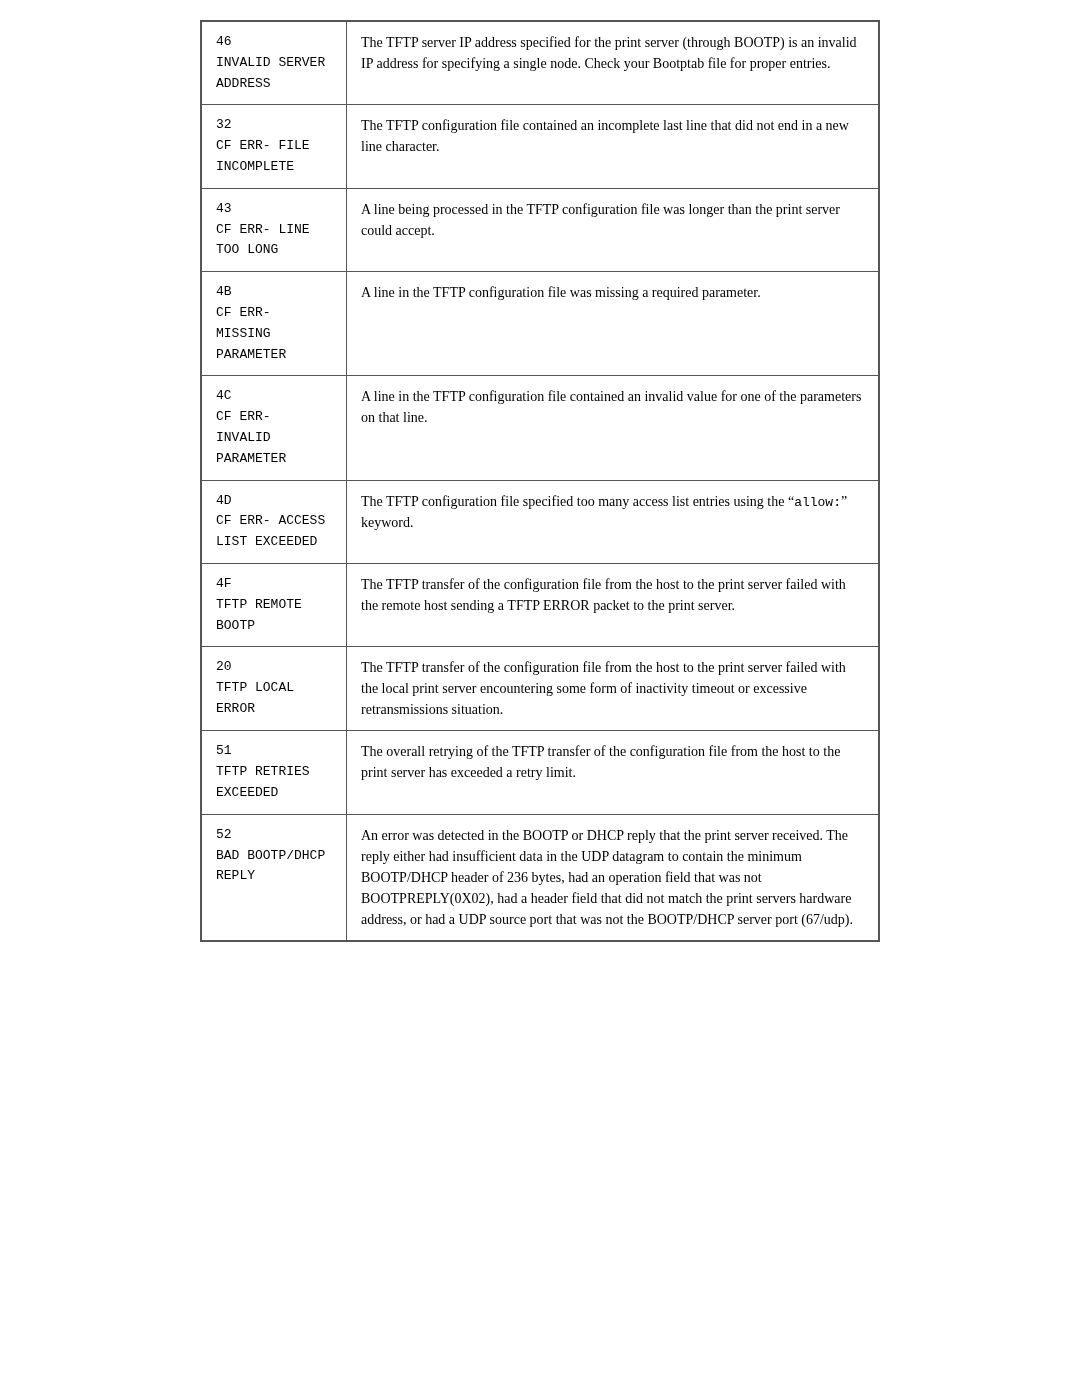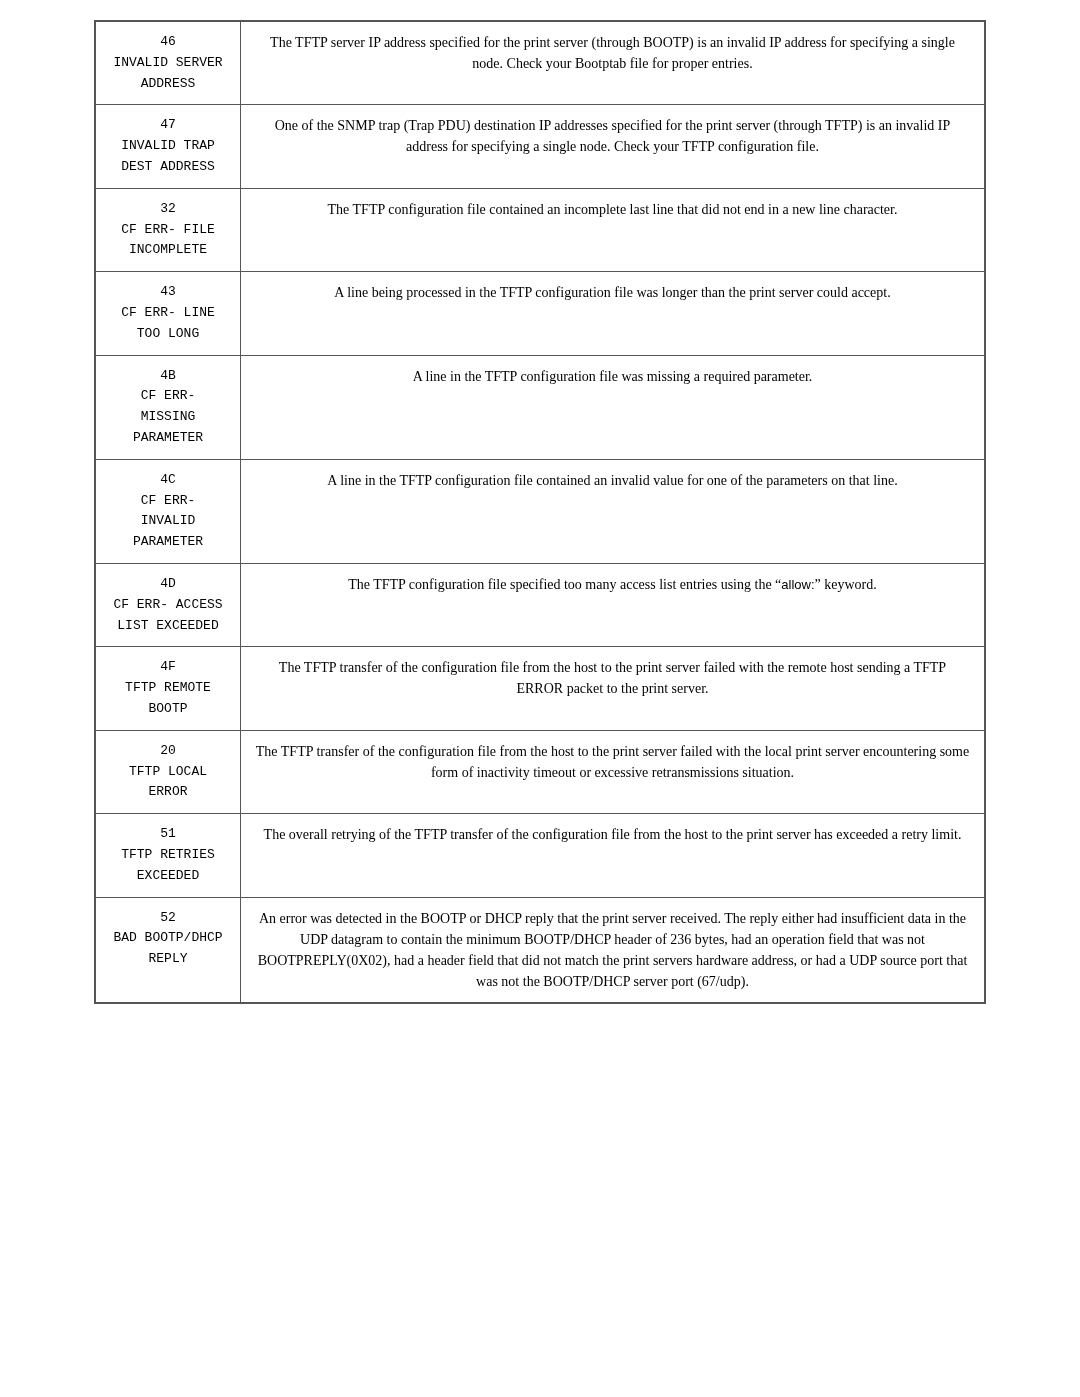--- a/index.html
+++ b/index.html
@@ -12,23 +12,22 @@
       background: #ffffff;
       font-family: Georgia, 'Times New Roman', serif;
       font-size: 14px;
       color: #000000;
       display: flex;
       justify-content: center;
       padding: 20px;
     }
 
     .page-container {
-      width: 892px;
+      width: 680px;
       border: 1px solid #555;
-      text-align: center;
     }
 
     table {
       width: 100%;
       border-collapse: collapse;
     }
 
     td {
       border: 1px solid #555;
       vertical-align: top;
@@ -44,41 +43,35 @@
       line-height: 1.6;
     }
 
     td:last-child {
       font-family: Georgia, 'Times New Roman', serif;
       font-size: 14px;
       border-radius: 24px;
     }
 
     .mono {
-      font-family: Liberation Sans, sans-serif;
+      font-family: Liberation Mono, monospace;
       font-size: 13px;
     }
   </style>
 </head>
 <body>
 
 <div class="page-container">
   <table>
     <tbody id="table-body">
     <tr>
           <td>46
 INVALID SERVER
 ADDRESS</td>
           <td>The TFTP server IP address specified for the print server (through BOOTP) is an invalid IP address for specifying a single node. Check your Bootptab file for proper entries.</td>
-        </tr>
-        <tr>
-          <td>47
-INVALID TRAP
-DEST ADDRESS</td>
-          <td>One of the SNMP trap (Trap PDU) destination IP addresses specified for the print server (through TFTP) is an invalid IP address for specifying a single node. Check your TFTP configuration file.</td>
         </tr>
         <tr>
           <td>32
 CF ERR- FILE
 INCOMPLETE</td>
           <td>The TFTP configuration file contained an incomplete last line that did not end in a new line character.</td>
         </tr>
         <tr>
           <td>43
 CF ERR- LINE

